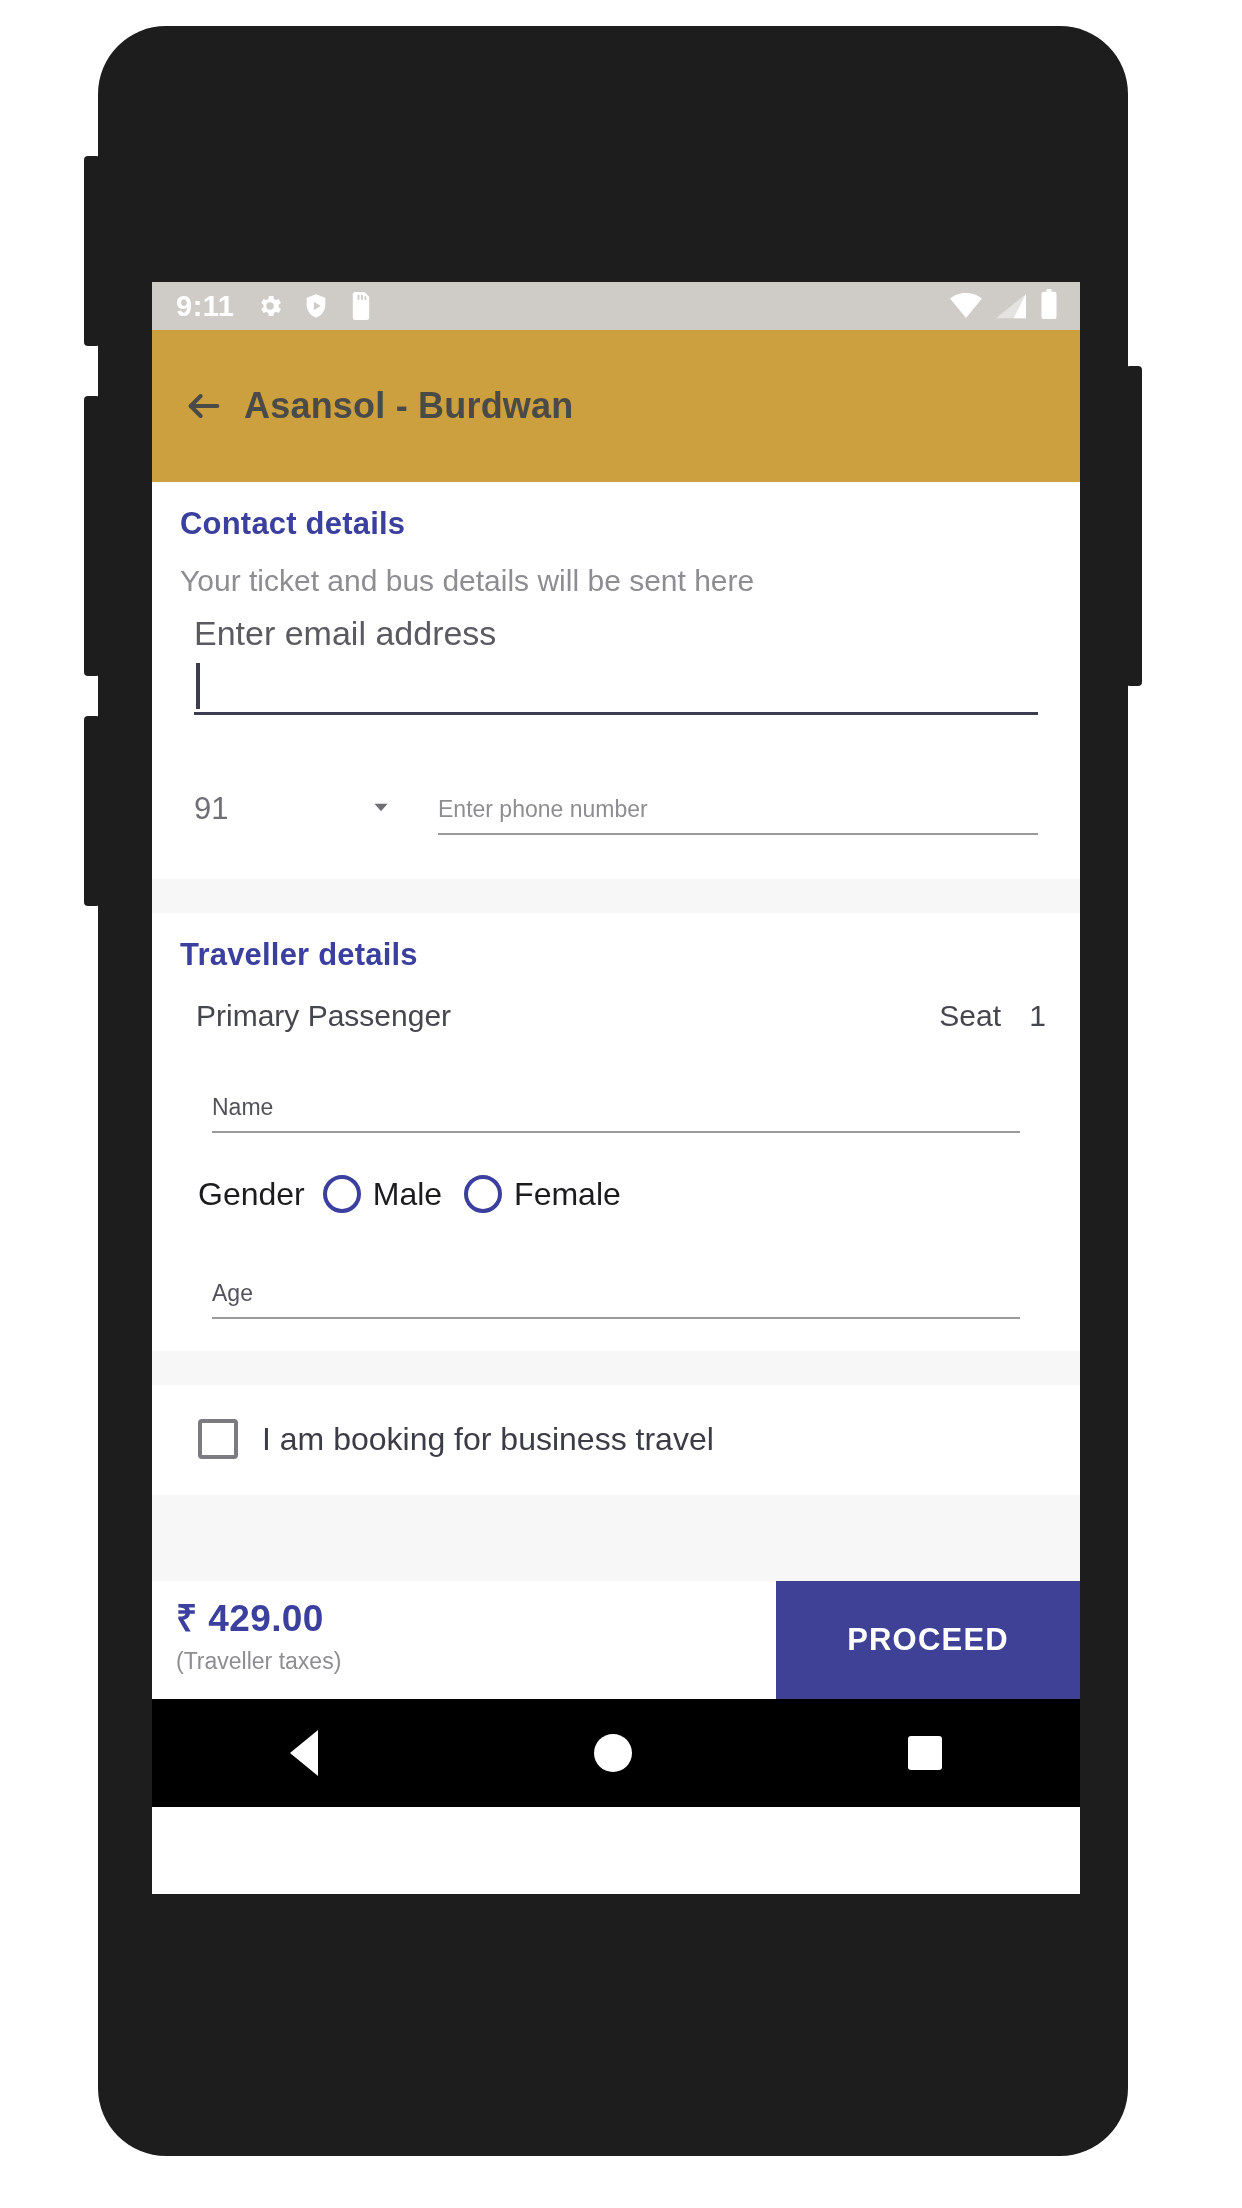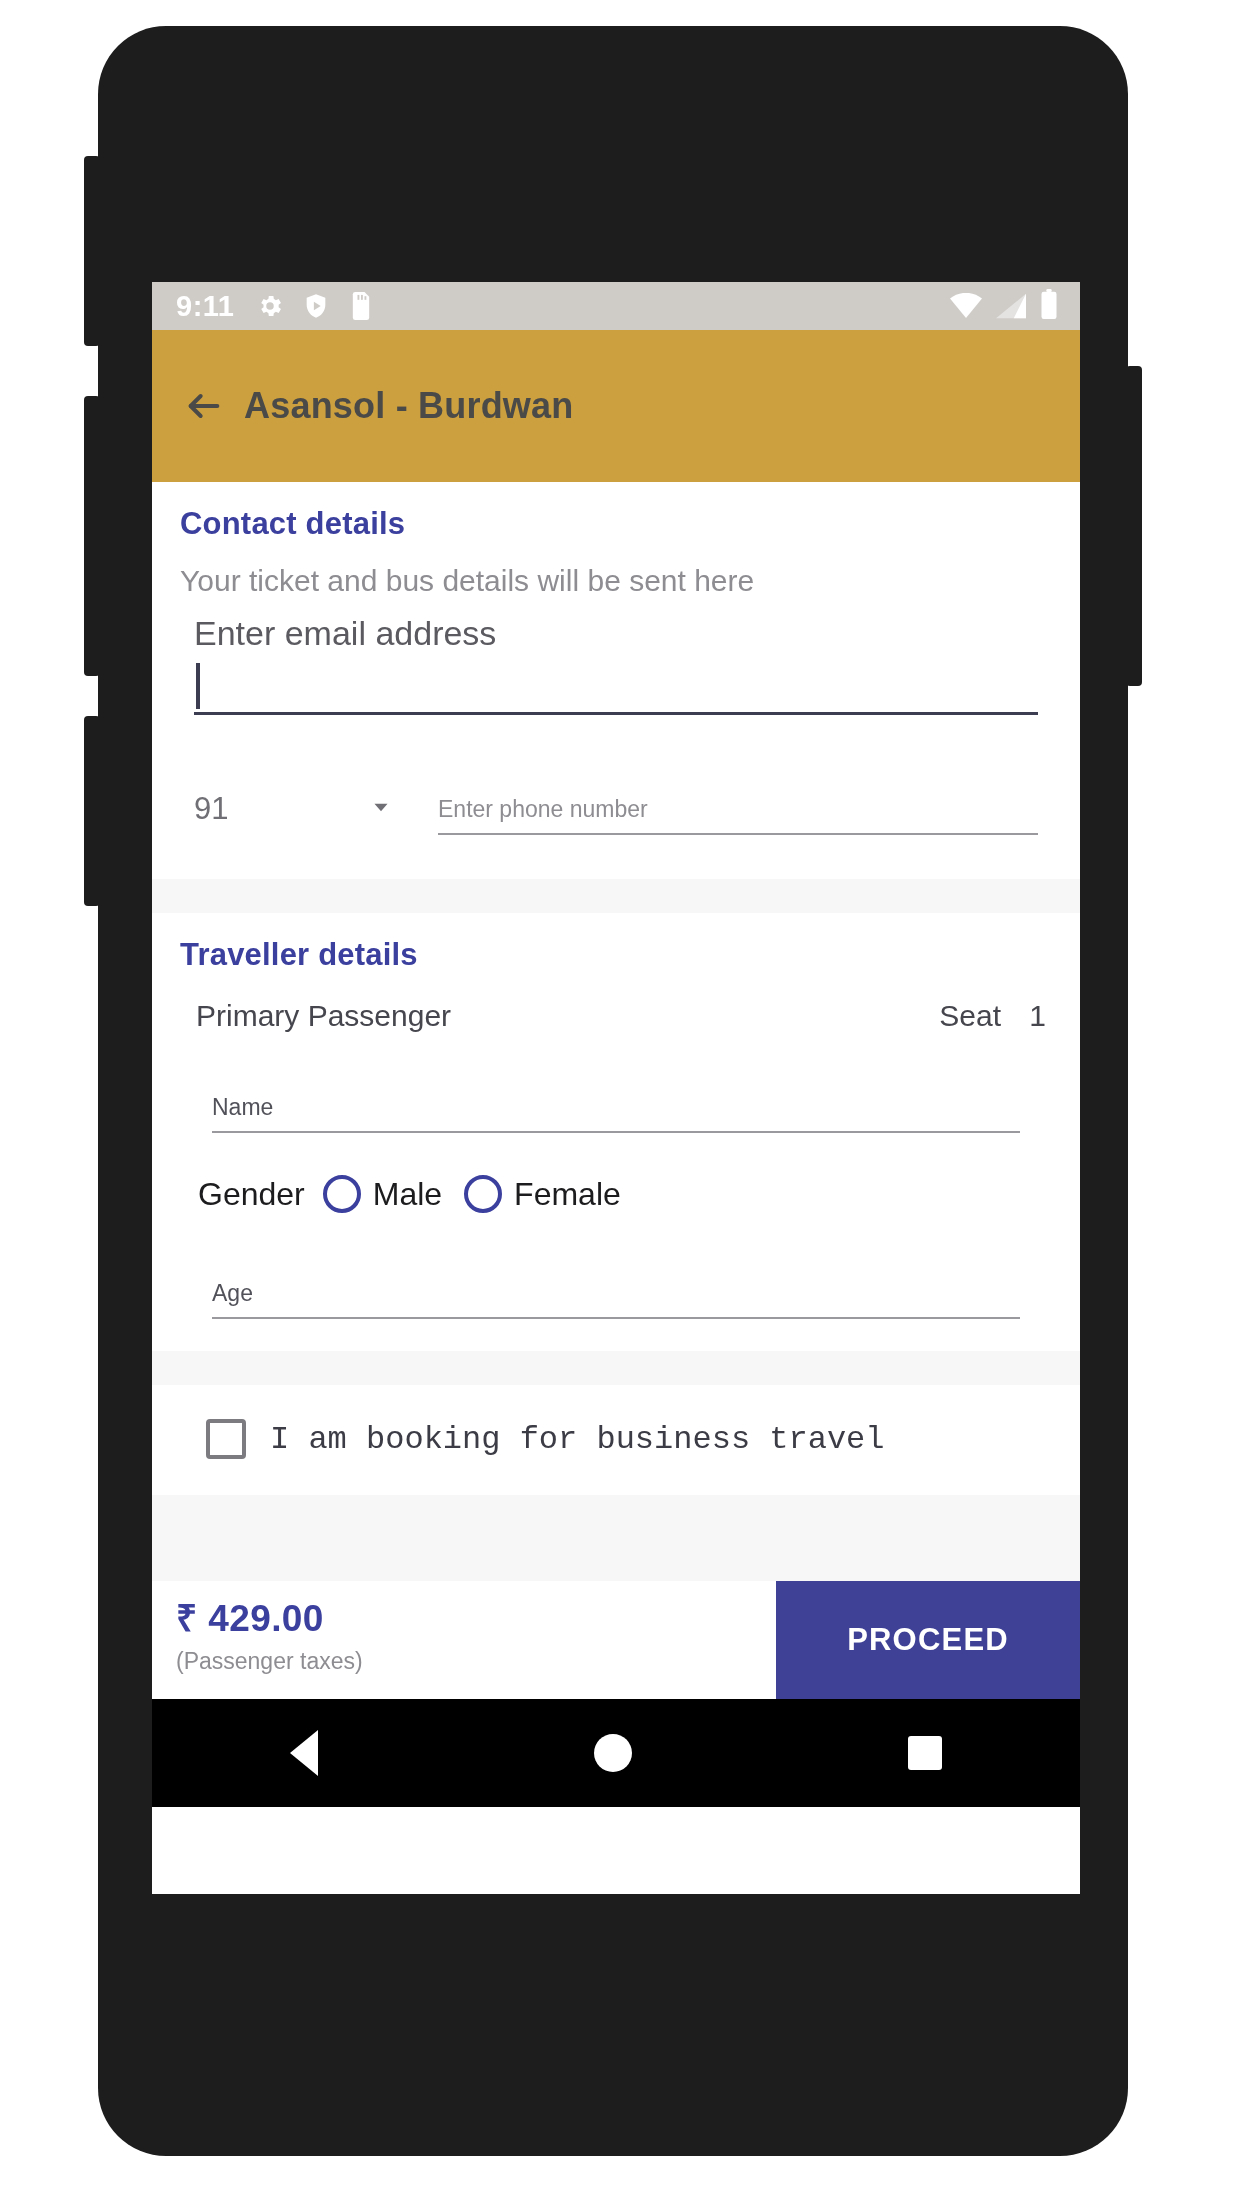--- a/index.html
+++ b/index.html
@@ -169,24 +169,23 @@
     width: 38px; height: 38px;
     border: 4px solid #3b3f9e;
     border-radius: 50%;
   }
   .radio-label { font-size: 32px; color: #1c1c1e; margin: 0 22px 0 12px; }
 
   #age-field-wrap { margin: 44px 32px 0 32px; }
 
   
   #business-card {
-    padding: 34px 28px 36px 36px;
-    display: flex;
-    align-items: center;
-    font-family: Liberation Mono, monospace;
+    padding: 34px 28px 36px 28px;
+    display: flex;
+    align-items: center;
   }
   #business-checkbox {
     width: 40px; height: 40px;
     border: 4px solid #7b7b80;
     border-radius: 4px;
     margin-left: 18px;
   }
   #business-label {
     font-size: 32px;
     color: #3c3c46;
@@ -394,21 +393,21 @@
       <span id="business-checkbox"></span>
       <span id="business-label">I am booking for business travel</span>
     </div>
 
     <div id="filler"></div>
   </div>
 
   <div id="bottom-bar">
     <div id="price-block">
       <div id="price-amount">₹ 429.00</div>
-      <div id="price-note">(Passenger taxes)</div>
+      <div id="price-note">(Traveller taxes)</div>
     </div>
     <div id="proceed-button">PROCEED</div>
   </div>
 
   <div id="nav-bar">
     <span id="nav-back"></span>
     <span id="nav-home"></span>
     <span id="nav-recents"></span>
   </div>
 </div>

